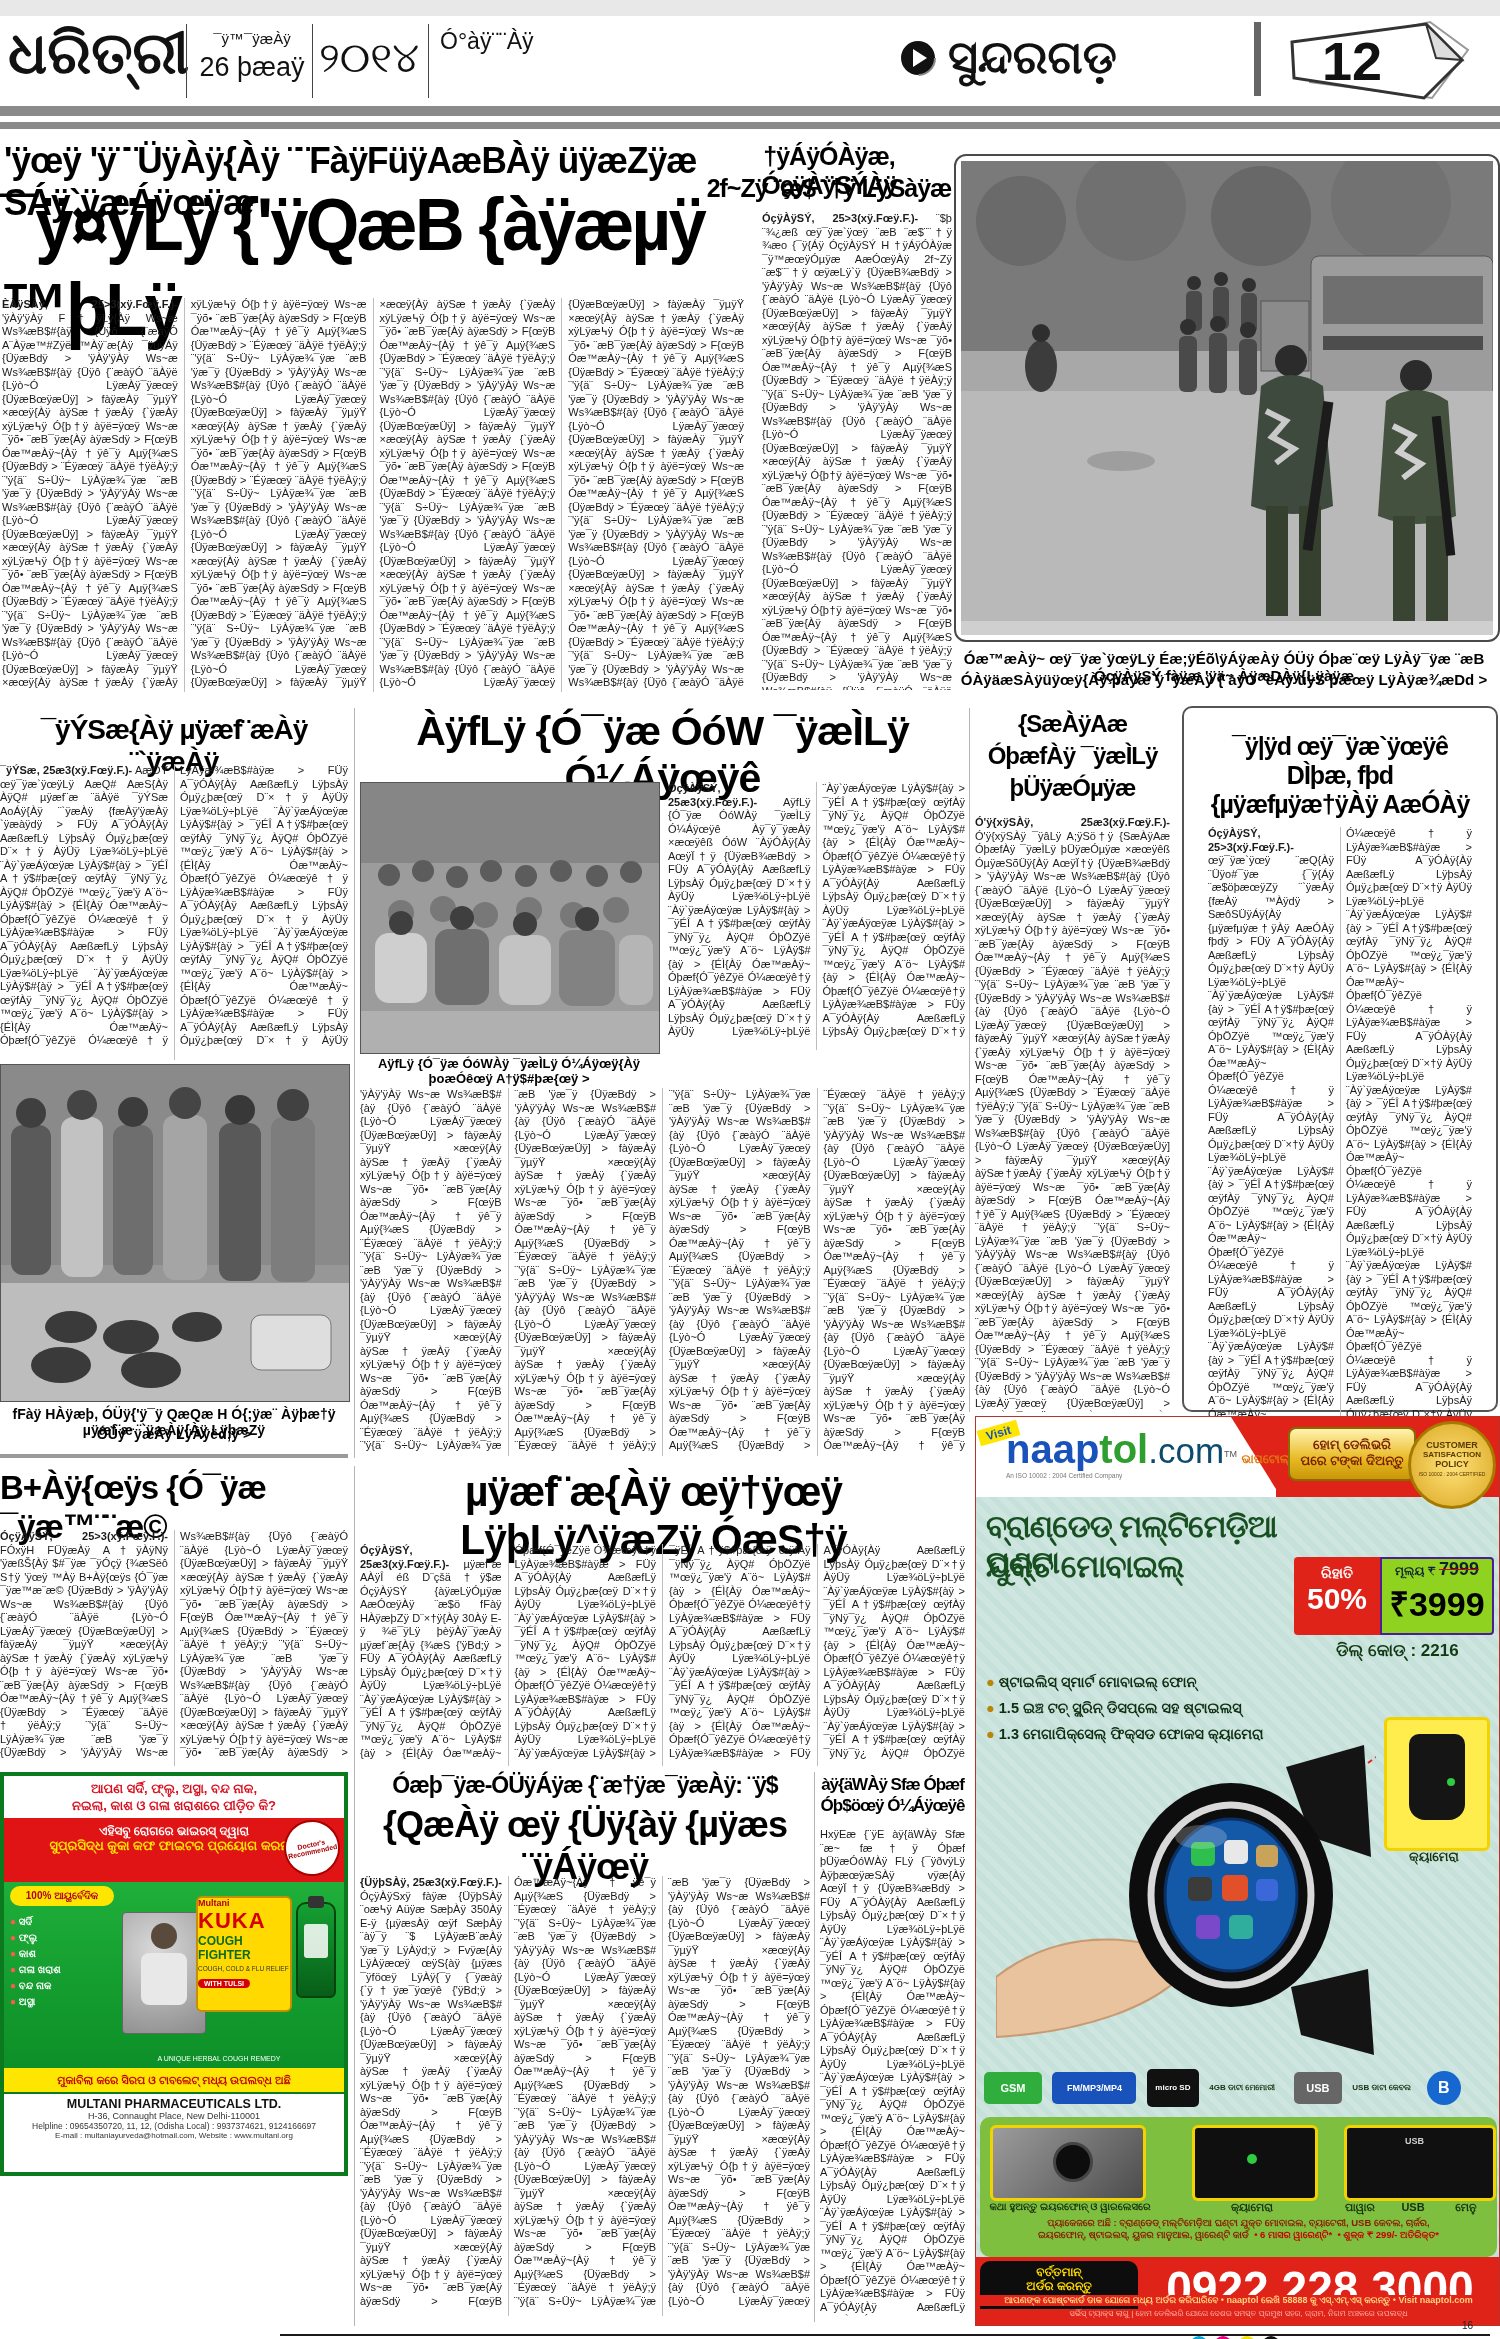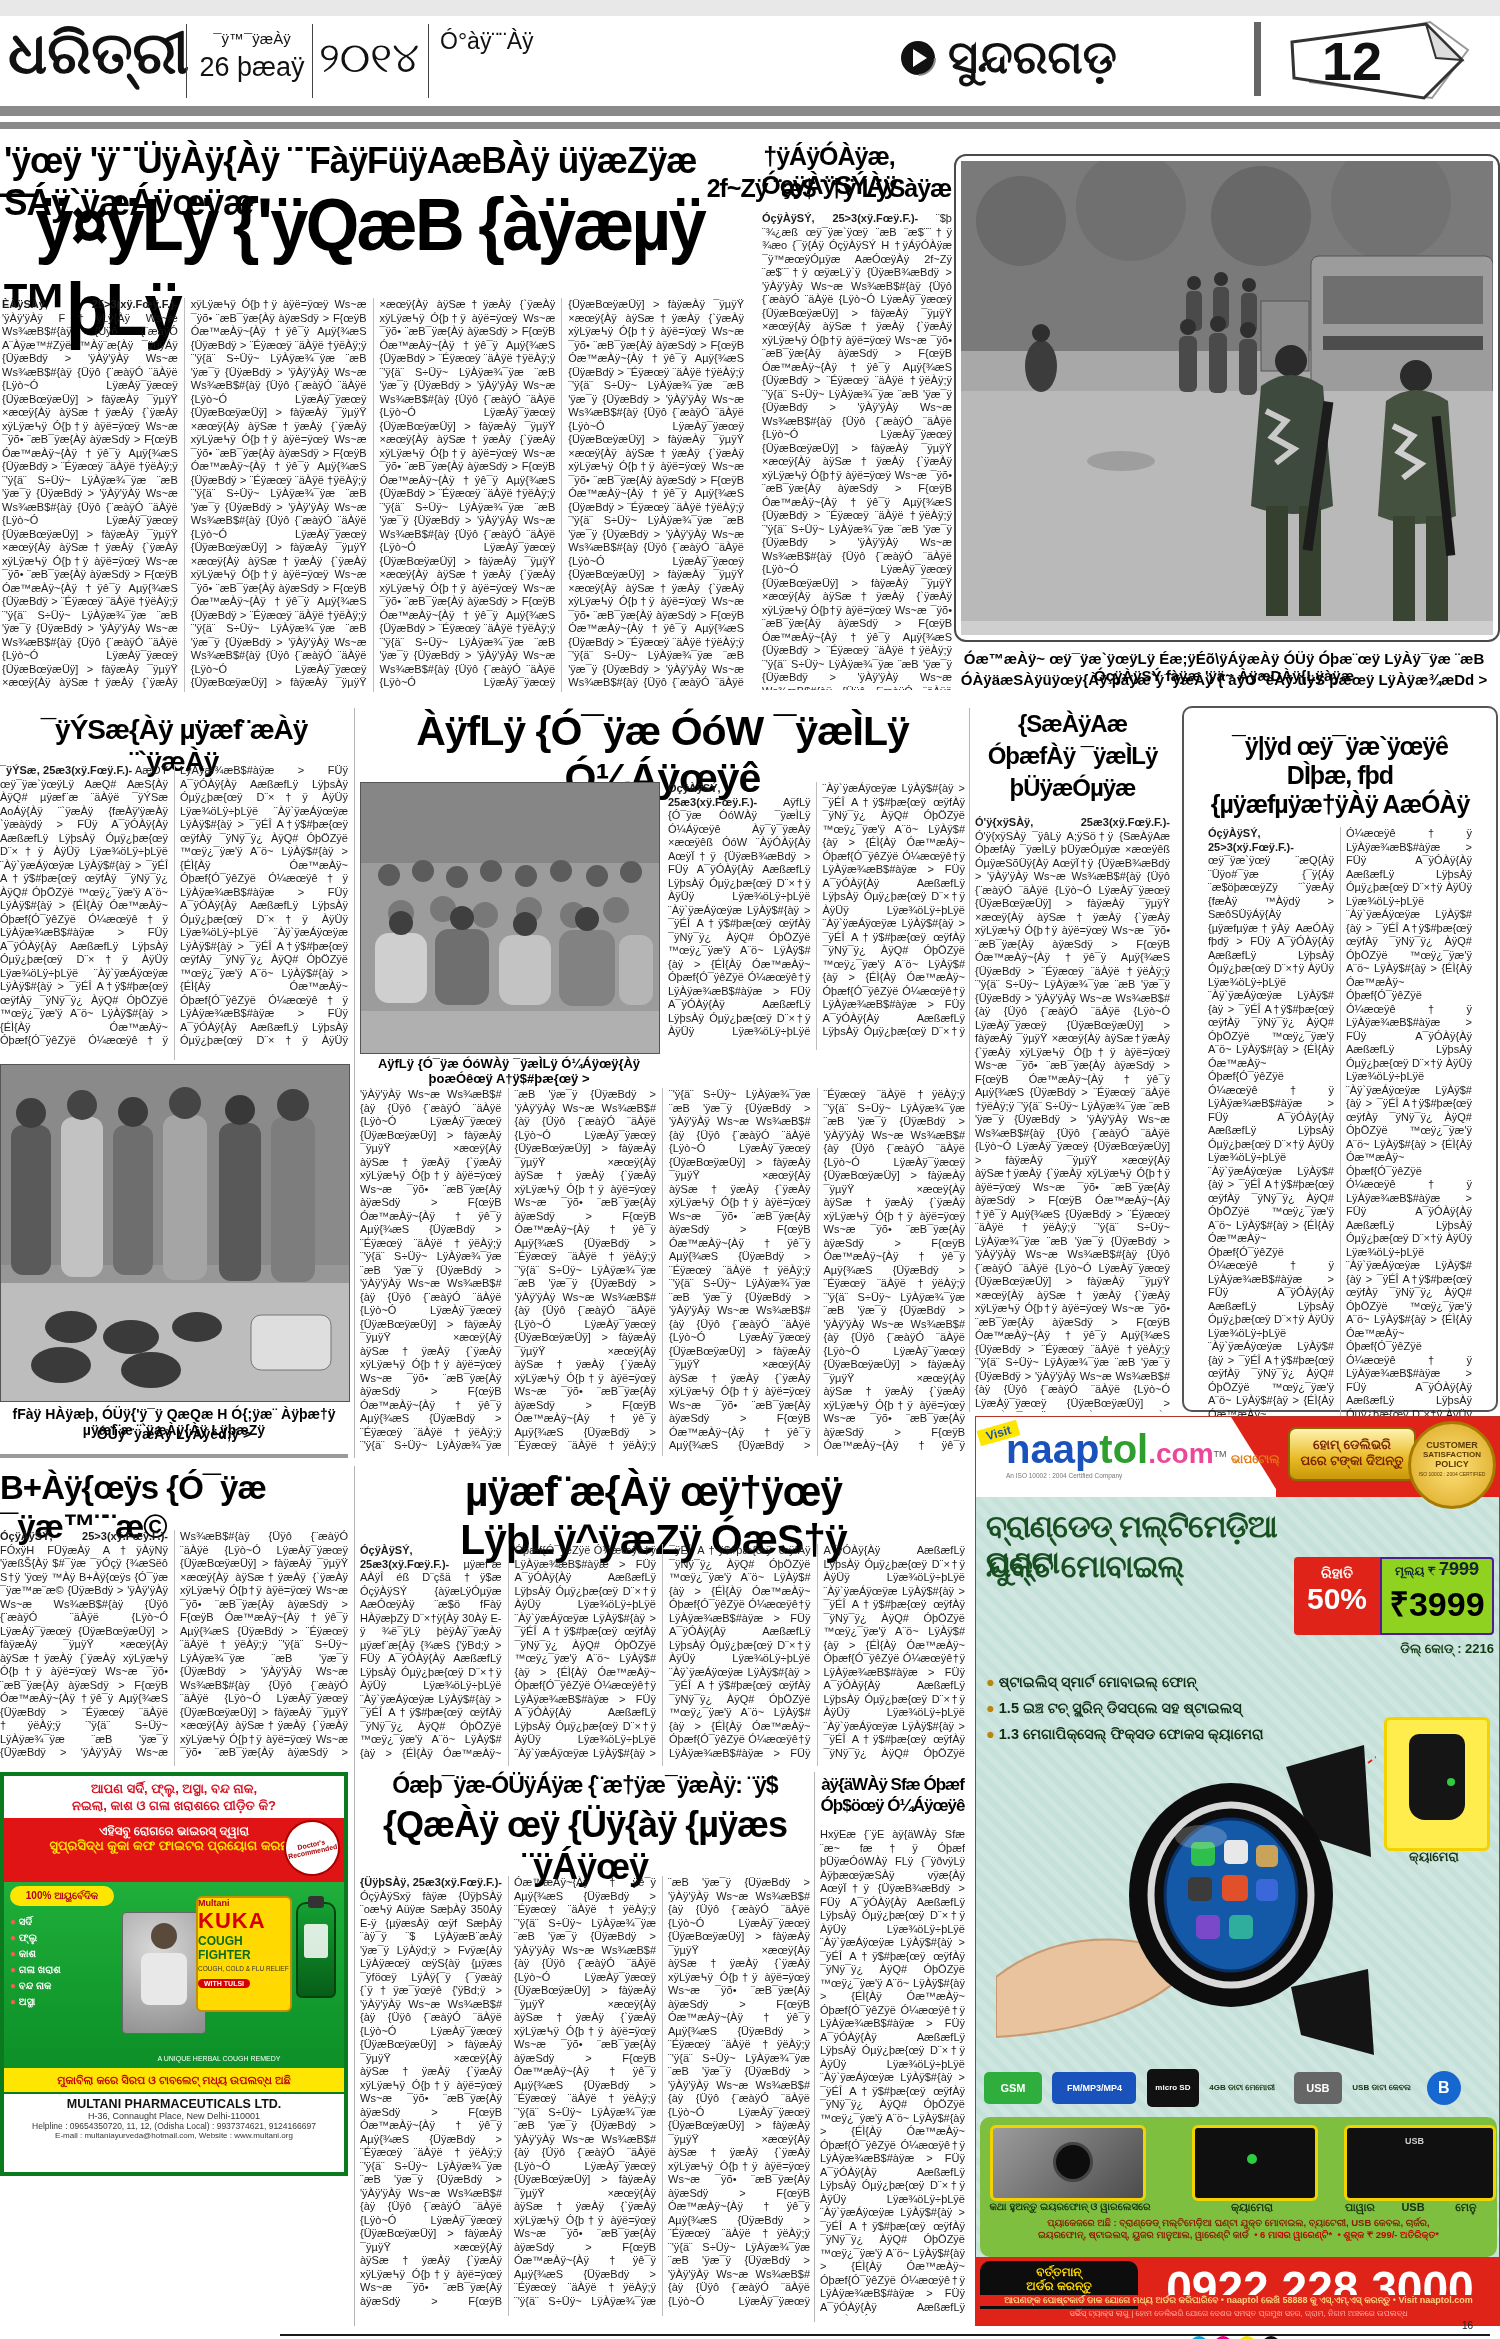--- a/index.html
+++ b/index.html
@@ -292,21 +292,21 @@
     <div class="j" style="height:100%"><span>HxÿEæ {¨ÿE àÿ{äWÀÿ Sfæ ¨æ~ fæ†ÿ Óþæf þÜÿæÓóWÀÿ FLÿ {¯ÿðvÿLÿ ÀÿþæœÿæSÀÿ vÿæ{Àÿ AœÿÏ†ÿ {ÜÿæB¾æBdÿ &gt;</span> <span>FÜÿ A¯ÿÓÀÿ{Àÿ AæßæfLÿ LÿþsÀÿ Óµÿ¿þæ{œÿ D¨×†ÿ ÀÿÜÿ Lÿæ¾öLÿ÷þLÿë ¨Àÿ`ÿæÁÿœÿæ LÿÀÿ$#{àÿ &gt; ¯ÿÉÎ A†ÿ$#þæ{œÿ œÿfÀÿ ¯ÿNÿ¯ÿ¿ ÀÿQ# ÓþÖZÿë ™œÿ¿¯ÿæ'ÿ A¨ö~ LÿÀÿ$#{àÿ &gt; {ÉÌ{Àÿ Óæ™æÀÿ~ Óþæf{Ó¯ÿêZÿë Ó¼æœÿê†ÿ LÿÀÿæ¾æB$#àÿæ &gt; FÜÿ A¯ÿÓÀÿ{Àÿ AæßæfLÿ LÿþsÀÿ Óµÿ¿þæ{œÿ D¨×†ÿ ÀÿÜÿ Lÿæ¾öLÿ÷þLÿë ¨Àÿ`ÿæÁÿœÿæ LÿÀÿ$#{àÿ &gt; ¯ÿÉÎ A†ÿ$#þæ{œÿ œÿfÀÿ ¯ÿNÿ¯ÿ¿ ÀÿQ# ÓþÖZÿë ™œÿ¿¯ÿæ'ÿ A¨ö~ LÿÀÿ$#{àÿ &gt; {ÉÌ{Àÿ Óæ™æÀÿ~ Óþæf{Ó¯ÿêZÿë Ó¼æœÿê†ÿ LÿÀÿæ¾æB$#àÿæ &gt; FÜÿ A¯ÿÓÀÿ{Àÿ AæßæfLÿ LÿþsÀÿ Óµÿ¿þæ{œÿ D¨×†ÿ ÀÿÜÿ Lÿæ¾öLÿ÷þLÿë ¨Àÿ`ÿæÁÿœÿæ LÿÀÿ$#{àÿ &gt; ¯ÿÉÎ A†ÿ$#þæ{œÿ œÿfÀÿ ¯ÿNÿ¯ÿ¿ ÀÿQ# ÓþÖZÿë ™œÿ¿¯ÿæ'ÿ A¨ö~ LÿÀÿ$#{àÿ &gt; {ÉÌ{Àÿ Óæ™æÀÿ~ Óþæf{Ó¯ÿêZÿë Ó¼æœÿê†ÿ LÿÀÿæ¾æB$#àÿæ &gt; FÜÿ A¯ÿÓÀÿ{Àÿ AæßæfLÿ LÿþsÀÿ Óµÿ¿þæ{œÿ D¨×†ÿ ÀÿÜÿ Lÿæ¾öLÿ÷þLÿë ¨Àÿ`ÿæÁÿœÿæ LÿÀÿ$#{àÿ &gt; ¯ÿÉÎ A†ÿ$#þæ{œÿ œÿfÀÿ ¯ÿNÿ¯ÿ¿ ÀÿQ# ÓþÖZÿë ™œÿ¿¯ÿæ'ÿ A¨ö~ LÿÀÿ$#{àÿ &gt; {ÉÌ{Àÿ Óæ™æÀÿ~ Óþæf{Ó¯ÿêZÿë Ó¼æœÿê†ÿ LÿÀÿæ¾æB$#àÿæ &gt; FÜÿ A¯ÿÓÀÿ{Àÿ AæßæfLÿ LÿþsÀÿ Óµÿ¿þæ{œÿ D¨×†ÿ ÀÿÜÿ Lÿæ¾öLÿ÷þLÿë ¨Àÿ`ÿæÁÿœÿæ LÿÀÿ$#{àÿ &gt; ¯ÿÉÎ A†ÿ$#þæ{œÿ œÿfÀÿ ¯ÿNÿ¯ÿ¿ ÀÿQ# ÓþÖZÿë ™œÿ¿¯ÿæ'ÿ A¨ö~ LÿÀÿ$#{àÿ &gt; {ÉÌ{Àÿ Óæ™æÀÿ~ Óþæf{Ó¯ÿêZÿë Ó¼æœÿê†ÿ LÿÀÿæ¾æB$#àÿæ &gt; </span></div>
   </div>
 
   <div class="c" style="left:975px;top:1400px;width:525px;height:910px;overflow:hidden;border:1px solid #b5342a;box-sizing:border-box">
 
     <div style="position:absolute;left:0;top:0;width:525px;height:80px;background:#fff"></div>
     <div style="position:absolute;left:255px;top:0;width:0;height:0;border-top:80px solid #e02318;border-left:50px solid transparent"></div>
     <div style="position:absolute;left:300px;top:0;width:225px;height:80px;background:#e02318"></div>
     <div style="position:absolute;left:2px;top:8px;background:#ffe600;color:#1a52bb;font-size:12px;font-weight:bold;padding:1px 8px;transform:rotate(-16deg)">Visit</div>
     <div style="position:absolute;left:30px;top:10px">
-      <span style="font-size:40px;font-weight:bold;color:#1a52bb">naap</span><span style="font-size:40px;font-weight:bold;color:#2e9e2e">tol</span><span style="font-size:28px;font-weight:bold;color:#ec4899">.com</span><sup style="font-size:9px;color:#555">TM</sup>
+      <span style="font-size:40px;font-weight:bold;color:#1a52bb">naap</span><span style="font-size:40px;font-weight:bold;color:#2e9e2e">tol</span><span style="font-size:35px;font-weight:normal;color:#0c4a6e">.com</span><sup style="font-size:9px;color:#555">TM</sup>
       <span style="font-size:12px;font-weight:bold;color:#e07a10">ଭାପଟୋଲ୍</span>
       <div style="font-size:6.5px;color:#777">An ISO 10002 : 2004 Certified Company</div>
     </div>
     <div style="position:absolute;left:312px;top:10px;width:128px;height:54px;border-radius:8px;background:linear-gradient(#fff3b0,#e8b923 60%,#c99708);border:2px solid #8a6a00;text-align:center;padding-top:8px;box-sizing:border-box">
       <div style="font-size:13px;font-weight:bold;color:#7a2000">ହୋମ୍ ଡେଲିଭରି</div>
       <div style="font-size:13px;font-weight:bold;color:#7a2000">ପରେ ଟଙ୍କା ଦିଅନ୍ତୁ</div>
     </div>
     <div style="position:absolute;left:432px;top:4px;width:88px;height:88px;border-radius:50%;background:radial-gradient(#ffe37a,#d9a520);border:3px solid #a67a00;text-align:center;padding-top:16px;box-sizing:border-box;z-index:3">
       <div style="font-size:9px;font-weight:bold;color:#5a3a00">CUSTOMER</div>
       <div style="font-size:8px;font-weight:bold;color:#5a3a00">SATISFACTION</div>
@@ -318,21 +318,21 @@
     <div style="position:absolute;left:10px;top:92px;width:360px;font-size:31px;font-weight:bold;color:#174f20;letter-spacing:-1px">ବ୍ରାଣ୍ଡେଡ୍ ମଲ୍ଟିମେଡ଼ିଆ ଘଣ୍ଟା</div>
     <div style="position:absolute;left:10px;top:132px;width:360px;font-size:31px;font-weight:bold;color:#174f20;letter-spacing:-1px">ଯୁକ୍ତ ମୋବାଇଲ୍</div>
     <div style="position:absolute;left:318px;top:140px;width:86px;height:78px;background:#e02318;text-align:center;border-radius:4px 0 0 4px">
       <div style="font-size:14px;color:#fff;font-weight:bold;margin-top:8px">ରିହାତି</div>
       <div style="font-size:30px;color:#fff;font-weight:bold">50%</div>
     </div>
     <div style="position:absolute;left:404px;top:140px;width:114px;height:78px;background:#8fd320;border:2px solid #4c1d95;box-sizing:border-box;text-align:center;border-radius:0 4px 4px 0">
       <div style="font-size:12px;font-weight:bold;color:#123"><span>ମୂଲ୍ୟ ₹</span> <span style="text-decoration:line-through;text-decoration-color:#d00;font-size:18px">7999</span></div>
       <div style="font-size:34px;font-weight:bold;color:#000000">₹3999</div>
     </div>
-    <div style="position:absolute;left:360px;top:224px;width:158px;font-size:13px;font-weight:bold;color:#123a12;text-align:right">ଡିଲ୍ କୋଡ୍ : 2216</div>
+    <div style="position:absolute;left:360px;top:224px;width:158px;font-size:17px;font-weight:bold;color:#123a12;text-align:left">ଡିଲ୍ କୋଡ୍ : 2216</div>
     <div style="position:absolute;left:10px;top:252px;width:330px;font-size:14.5px;font-weight:bold;color:#0e2e12;line-height:26px">
       <div><span style="color:#b8860b">●</span> <span>ଷ୍ଟାଇଲିସ୍ ସ୍ମାର୍ଟ ମୋବାଇଲ୍ ଫୋନ୍</span></div>
       <div><span style="color:#b8860b">●</span> <span>1.5 ଇଞ୍ଚ ଟଚ୍ ସ୍କ୍ରିନ୍ ଡିସପ୍ଲେ ସହ ଷ୍ଟାଇଲସ୍</span></div>
       <div><span style="color:#b8860b">●</span> <span>1.3 ମେଗାପିକ୍ସେଲ୍ ଫିକ୍ସଡ ଫୋକସ କ୍ୟାମେରା</span></div>
     </div>
     <div class="yellowbox" style="left:408px;top:300px;width:100px;height:128px;background:#ffec4d">
       <div style="width:56px;height:86px;background:#151515;border-radius:10px 10px 16px 16px;margin:14px auto 0"></div>
       <div style="position:absolute;left:60px;top:58px;width:8px;height:8px;border-radius:50%;background:#2ecc40"></div>
     </div>
     <div class="naap-lbl" style="left:408px;top:432px;width:100px;font-size:13px">କ୍ୟାମେରା</div>

